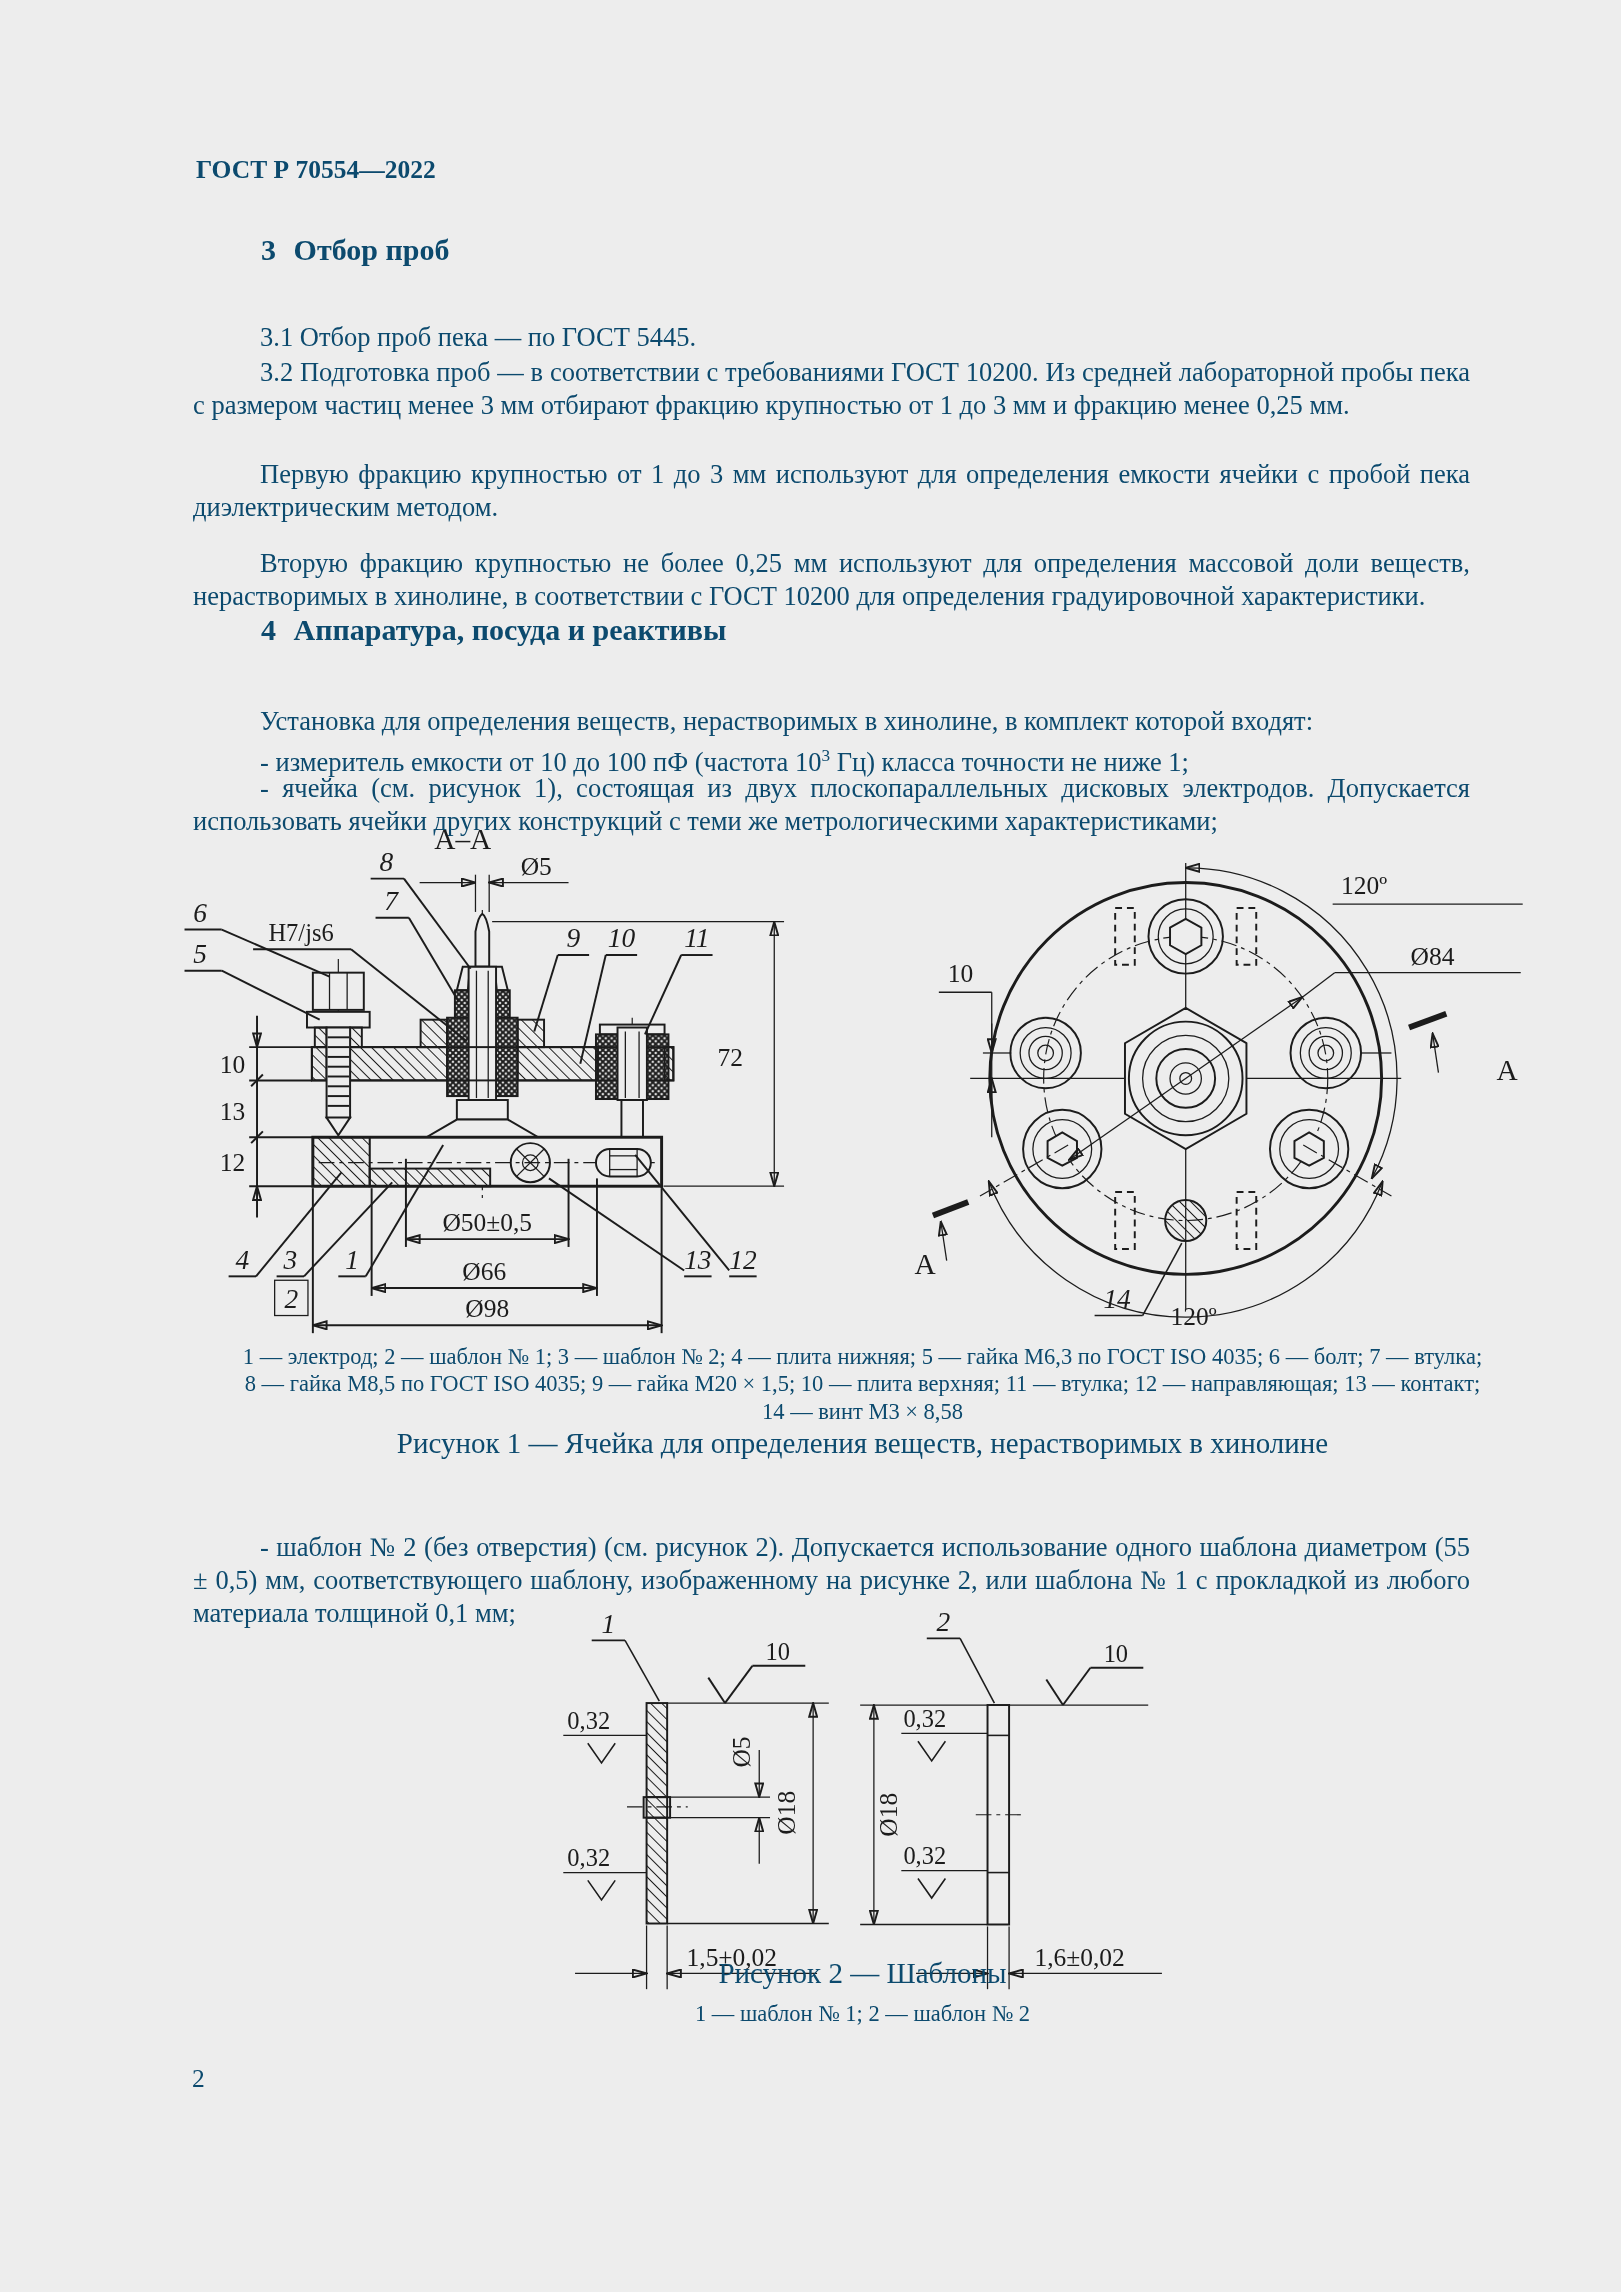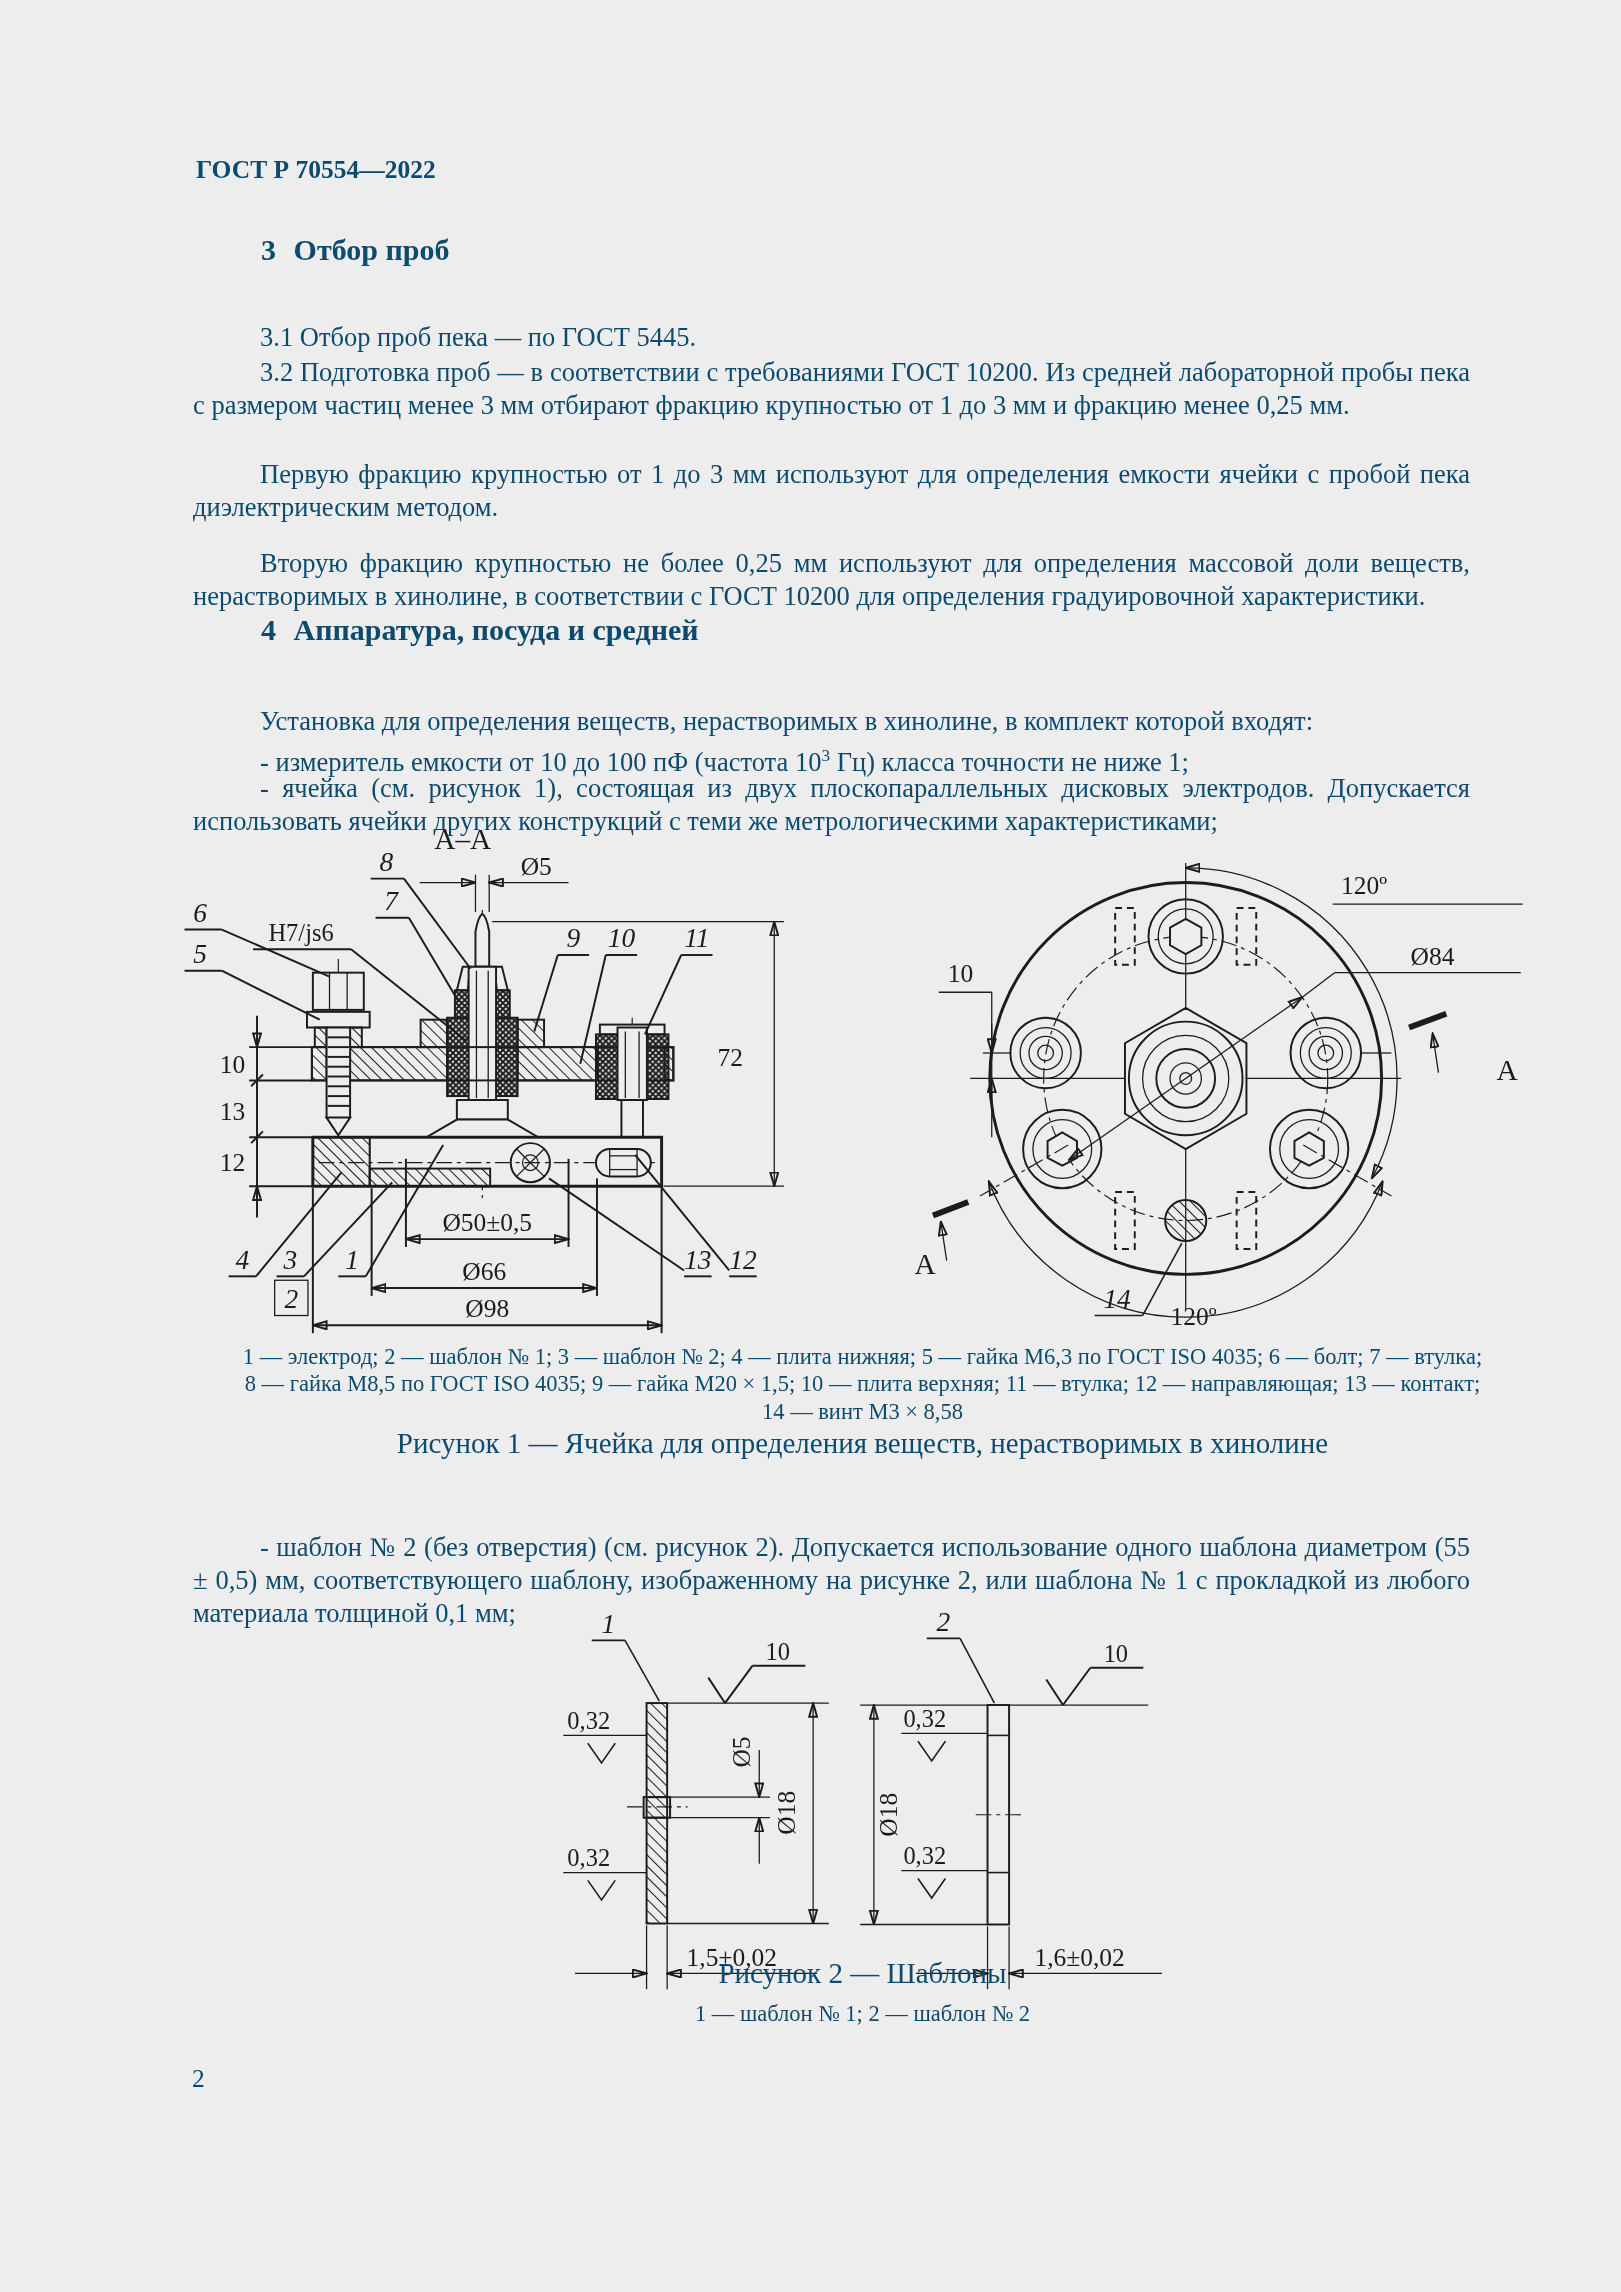--- a/index.html
+++ b/index.html
@@ -43,21 +43,21 @@
   <div class="head" style="top:233px">
     <span class="num">3</span><span>Отбор проб</span>
   </div>
 
   <p class="par" style="top:294px">3.1 Отбор проб пека — по ГОСТ 5445.</p>
   <p class="par" style="top:329px">3.2 Подготовка проб — в соответствии с требованиями ГОСТ 10200. Из средней лабораторной пробы пека с размером частиц менее 3 мм отбирают фракцию крупностью от 1 до 3 мм и фракцию менее 0,25 мм.</p>
   <p class="par" style="top:431px">Первую фракцию крупностью от 1 до 3 мм используют для определения емкости ячейки с пробой пека диэлектрическим методом.</p>
   <p class="par" style="top:520px">Вторую фракцию крупностью не более 0,25 мм используют для определения массовой доли веществ, нерастворимых в хинолине, в соответствии с ГОСТ 10200 для определения градуировочной характеристики.</p>
 
   <div class="head" style="top:613px">
-    <span class="num">4</span><span>Аппаратура, посуда и средней</span>
+    <span class="num">4</span><span>Аппаратура, посуда и реактивы</span>
   </div>
 
   <p class="par" style="top:678px">Установка для определения веществ, нерастворимых в хинолине, в комплект которой входят:</p>
   <p class="par" style="top:712px"><span>- измеритель емкости от 10 до 100 пФ (частота 10</span><sup>3</sup><span> Гц) класса точности не ниже 1;</span></p>
   <p class="par" style="top:745px">- ячейка (см. рисунок 1), состоящая из двух плоскопараллельных дисковых электродов. Допускается использовать ячейки других конструкций с теми же метрологическими характеристиками;</p>
 
   <svg style="left:137px;top:812px" width="1396" height="529" viewBox="140 828 1424 540">
     <defs>
       <pattern id="hatch" width="8" height="8" patternUnits="userSpaceOnUse" patternTransform="rotate(-45)">
         <line x1="0" y1="0" x2="0" y2="8" stroke="#1c1c1c" stroke-width="1.2"></line>

